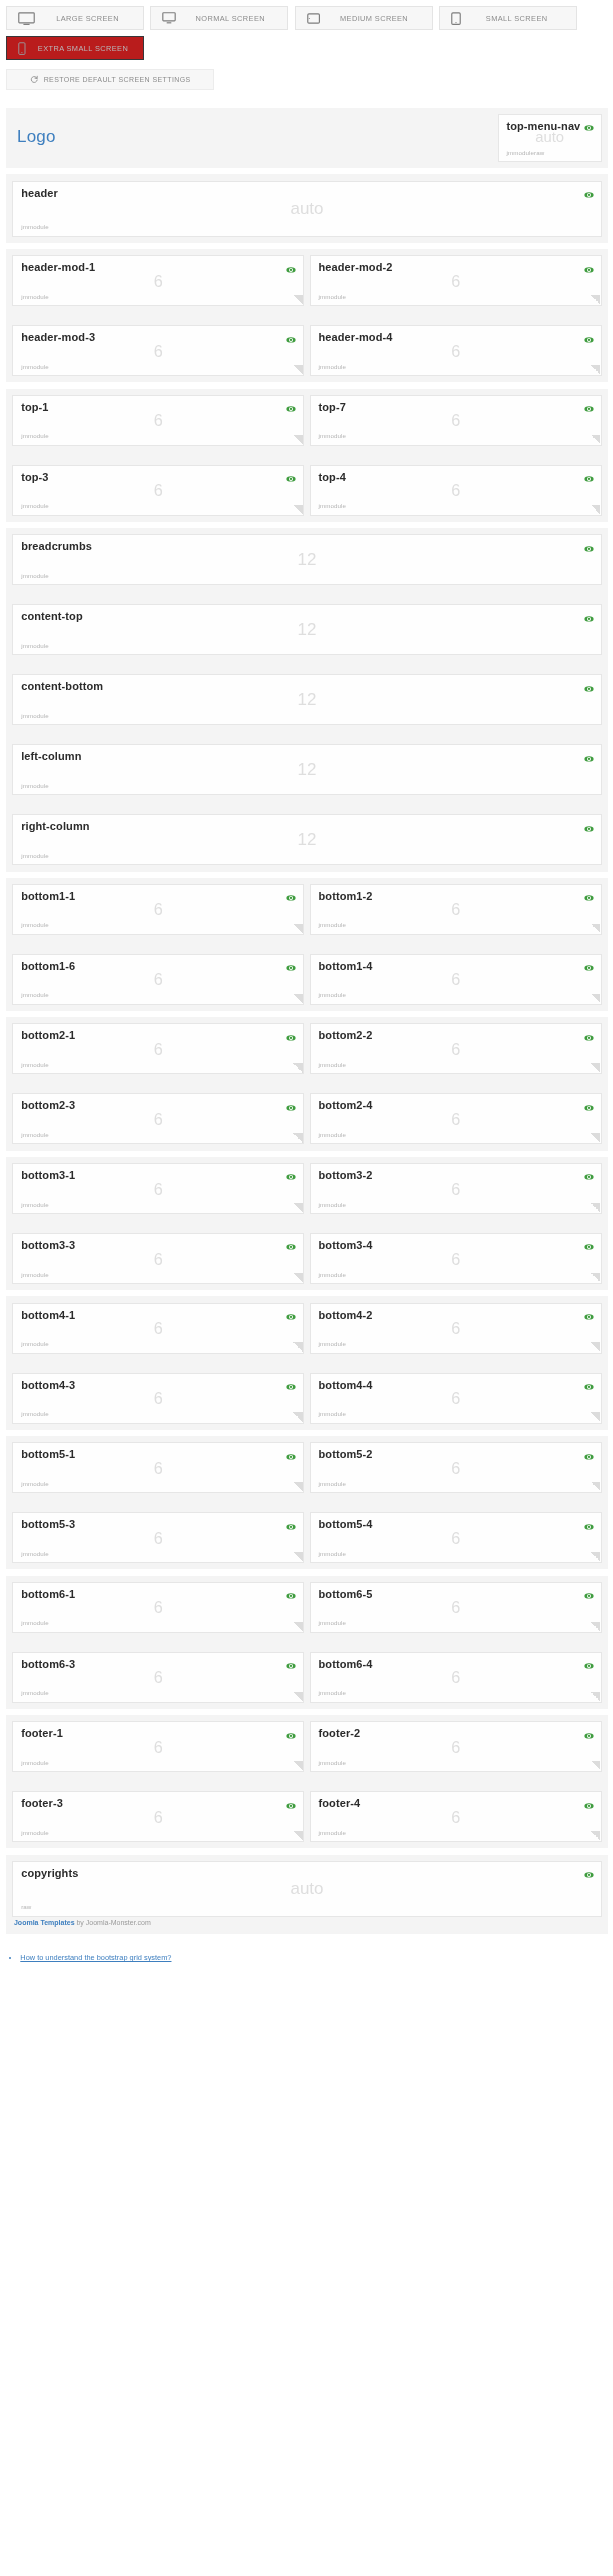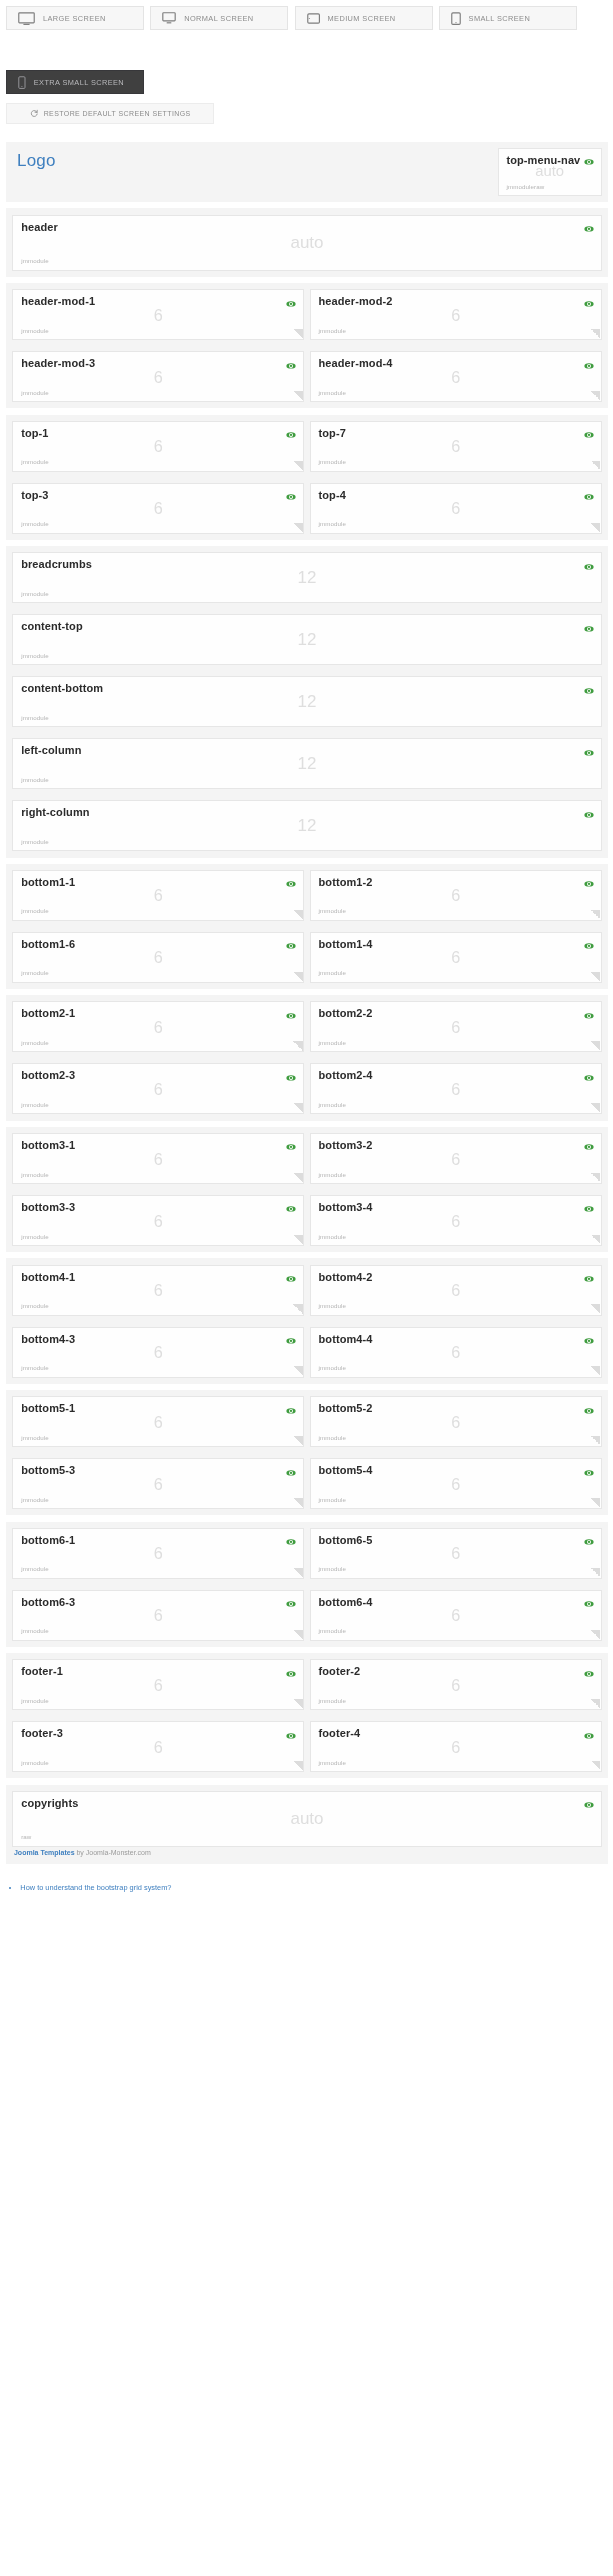--- a/index.html
+++ b/index.html
@@ -34,26 +34,25 @@
     padding: 0 0 0 11px;
     background: #f7f7f7;
     border: 0.8px solid #e4e4e4;
     color: #8b8b8b;
     font-size: 7.4px;
     letter-spacing: 0.4px;
     text-transform: uppercase;
     cursor: pointer;
     user-select: none;
   }
-  .screen-btn .sb-label { flex: 1 1 auto; text-align: left; padding-right: 11px; }
+  .screen-btn .sb-label { flex: 1 1 auto; text-align: center; padding-right: 11px; }
   .screen-btn.is-active {
-    background: #404040;
+    background: #b91c1c;
     border-color: #37373a;
     color: #b9b9bc;
-    margin-top: 34px;
   }
   .screen-btn svg { display: block; flex: 0 0 auto; }
 
   .restore-row { padding: 8.5px 6.2px 0 6.2px; }
   .restore-btn {
     width: 208px;
     height: 21px;
     display: flex;
     align-items: center;
     justify-content: center;
@@ -76,21 +75,21 @@
     position: relative;
     background: #f4f4f4;
     padding: 6.2px;
     margin-bottom: 6.2px;
   }
 
   .row {
     display: flex;
     gap: 5.4px;
   }
-  .row + .row { margin-top: 11px; }
+  .row + .row { margin-top: 19px; }
 
   
   .block {
     position: relative;
     background: #fefefe;
     border: 0.8px solid #e6e6e6;
     min-height: 51px;
     padding: 7px 7.8px 6.2px 7.8px;
     flex: 1 1 0;
   }
@@ -156,20 +155,21 @@
     cursor: pointer;
   }
 
   
   .block.brand {
     background: transparent;
     border: none;
     min-height: 43px;
     padding: 3.1px 0 0 4.7px;
     display: flex;
+    align-items: center;
   }
   .logo-text {
     font-size: 17px;
     color: #3e7fbf;
     font-weight: 400;
     letter-spacing: 0.2px;
   }
   .logo-row {
     display: flex;
     align-items: flex-start;
@@ -203,20 +203,21 @@
   
   .helplist {
     padding: 12.4px 6.2px 15.5px 9.3px;
   }
   .helplist ul { margin: 0; padding: 0 0 0 11px; }
   .helplist li {
     font-size: 7.4px;
     color: #3e7fbf;
     line-height: 12.4px;
     list-style: disc;
+    text-decoration: underline;
   }
   .helplist li::marker { color: #3e7fbf; }
   .helplist a { color: #3e7fbf; text-decoration: none; }
 </style>
 </head>
 <body>
 
 <div class="screen-toolbar">
     <div class="screen-btn">
       <span>

